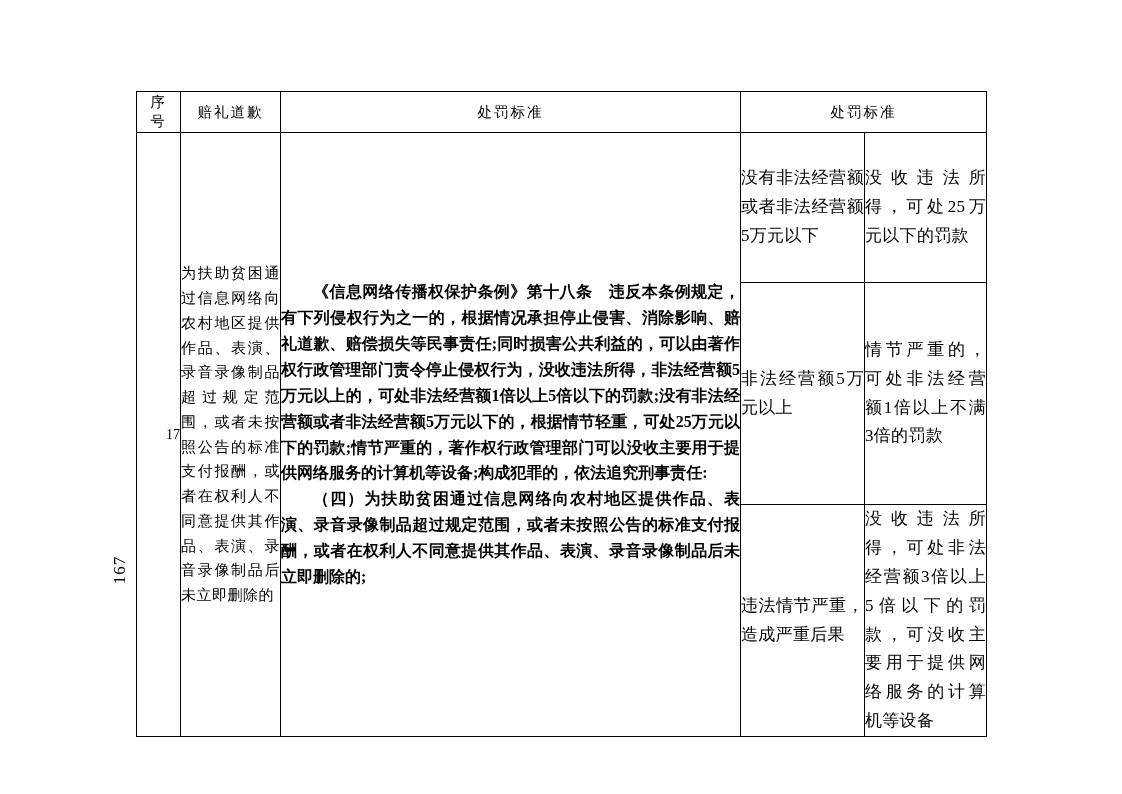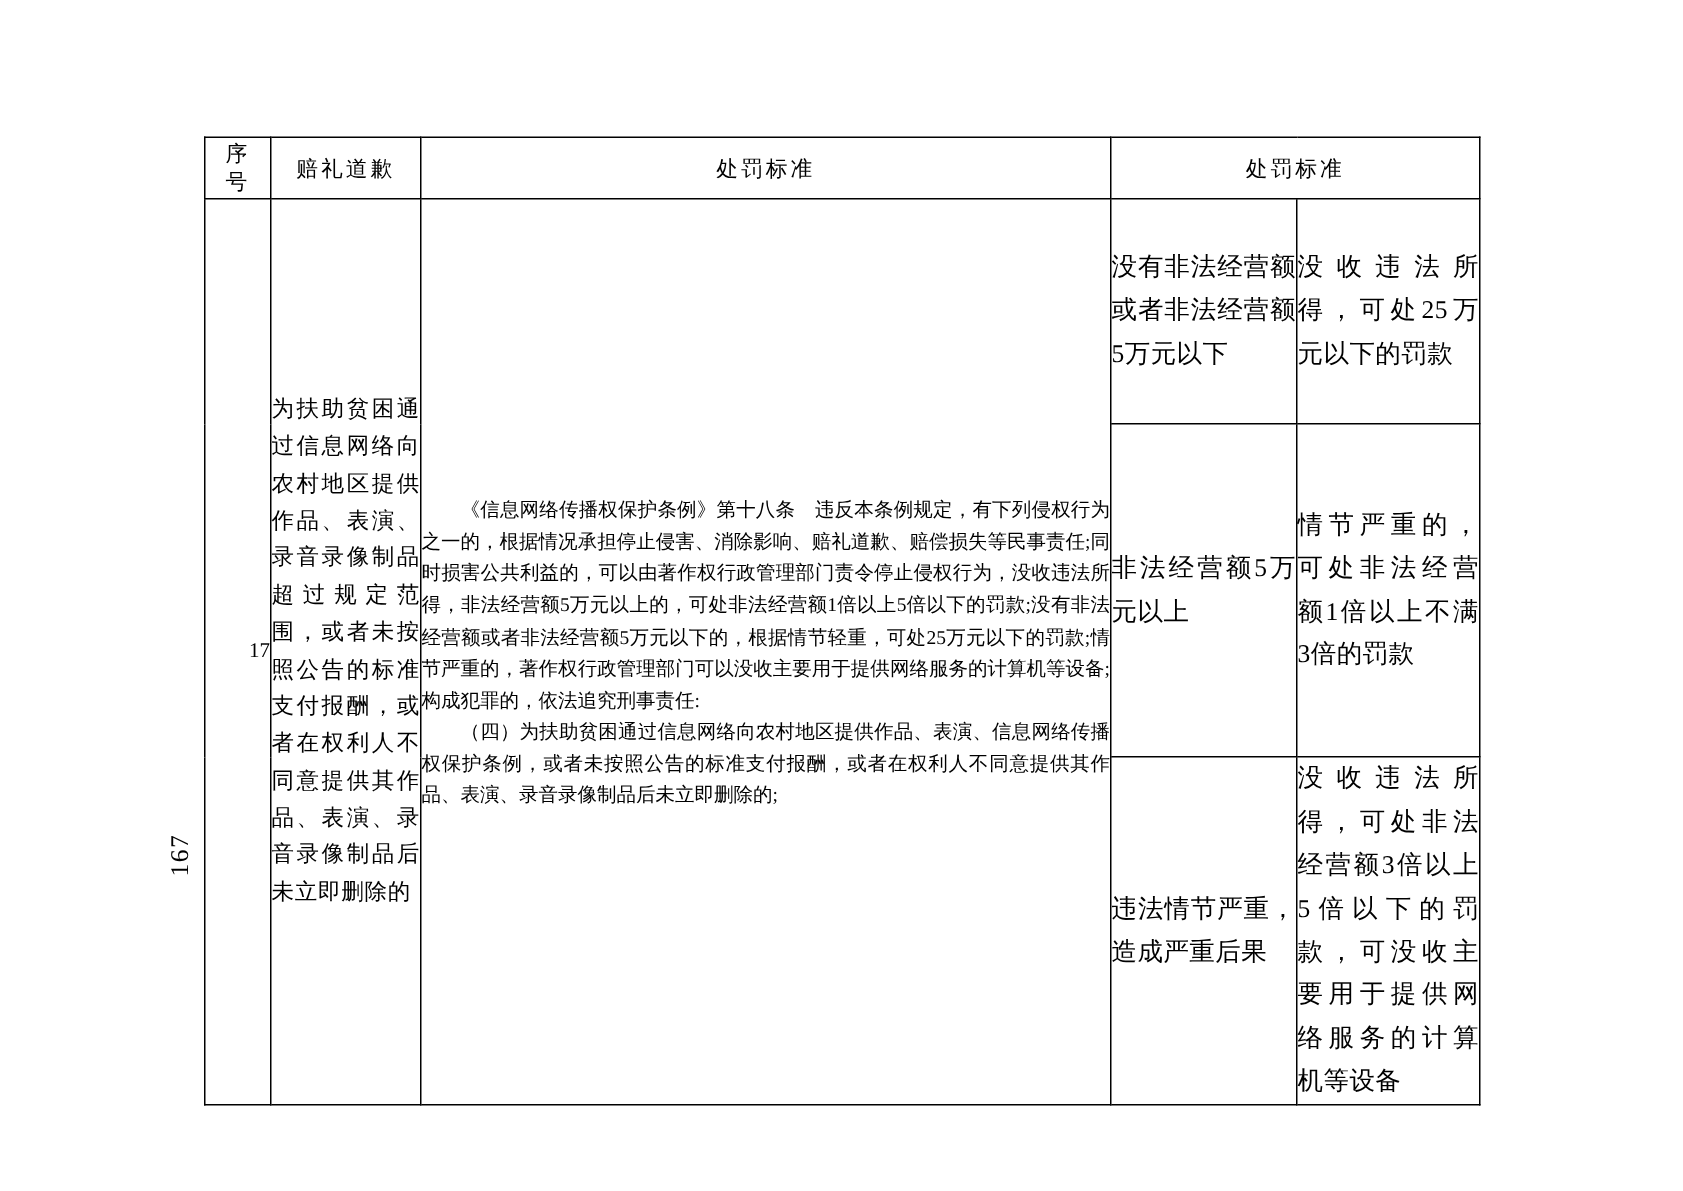--- a/index.html
+++ b/index.html
@@ -77,26 +77,27 @@
     font-size: 15px;
     line-height: 1.65;
     padding: 6px 8px;
     text-align: justify;
     text-justify: inter-ideograph;
     vertical-align: middle;
     letter-spacing: 0.5px;
   }
 
   td.cell-basis {
-    font-size: 13px;
+    font-size: 16px;
     line-height: 1.62;
     padding: 8px 10px;
     text-align: justify;
     text-justify: inter-ideograph;
     vertical-align: middle;
+    font-weight: bold;
   }
   td.cell-basis p {
     margin: 0;
   }
   td.cell-basis p.indent {
     text-indent: 2em;
   }
 
   td.cell-cond, td.cell-pen {
     font-size: 17px;
@@ -134,21 +135,21 @@
         <th>处罚标准</th>
         <th colspan="2">处罚标准</th>
       </tr>
     </thead>
     <tbody>
       <tr class="row-1">
         <td class="cell-no" rowspan="3">17</td>
         <td class="cell-act" rowspan="3">为扶助贫困通过信息网络向农村地区提供作品、表演、录音录像制品超过规定范围，或者未按照公告的标准支付报酬，或者在权利人不同意提供其作品、表演、录音录像制品后未立即删除的</td>
         <td class="cell-basis" rowspan="3">
           <p class="indent">《信息网络传播权保护条例》第十八条　违反本条例规定，有下列侵权行为之一的，根据情况承担停止侵害、消除影响、赔礼道歉、赔偿损失等民事责任;同时损害公共利益的，可以由著作权行政管理部门责令停止侵权行为，没收违法所得，非法经营额5万元以上的，可处非法经营额1倍以上5倍以下的罚款;没有非法经营额或者非法经营额5万元以下的，根据情节轻重，可处25万元以下的罚款;情节严重的，著作权行政管理部门可以没收主要用于提供网络服务的计算机等设备;构成犯罪的，依法追究刑事责任:</p>
-          <p class="indent">（四）为扶助贫困通过信息网络向农村地区提供作品、表演、信息网络传播权保护条例，或者未按照公告的标准支付报酬，或者在权利人不同意提供其作品、表演、录音录像制品后未立即删除的;</p>
+          <p class="indent">（四）为扶助贫困通过信息网络向农村地区提供作品、表演、录音录像制品超过规定范围，或者未按照公告的标准支付报酬，或者在权利人不同意提供其作品、表演、录音录像制品后未立即删除的;</p>
         </td>
         <td class="cell-cond">没有非法经营额或者非法经营额5万元以下</td>
         <td class="cell-pen">没收违法所得，可处25万元以下的罚款</td>
       </tr>
       <tr class="row-2">
         <td class="cell-cond">非法经营额5万元以上</td>
         <td class="cell-pen">情节严重的，可处非法经营额1倍以上不满3倍的罚款</td>
       </tr>
       <tr class="row-3">
         <td class="cell-cond">违法情节严重，造成严重后果</td>

